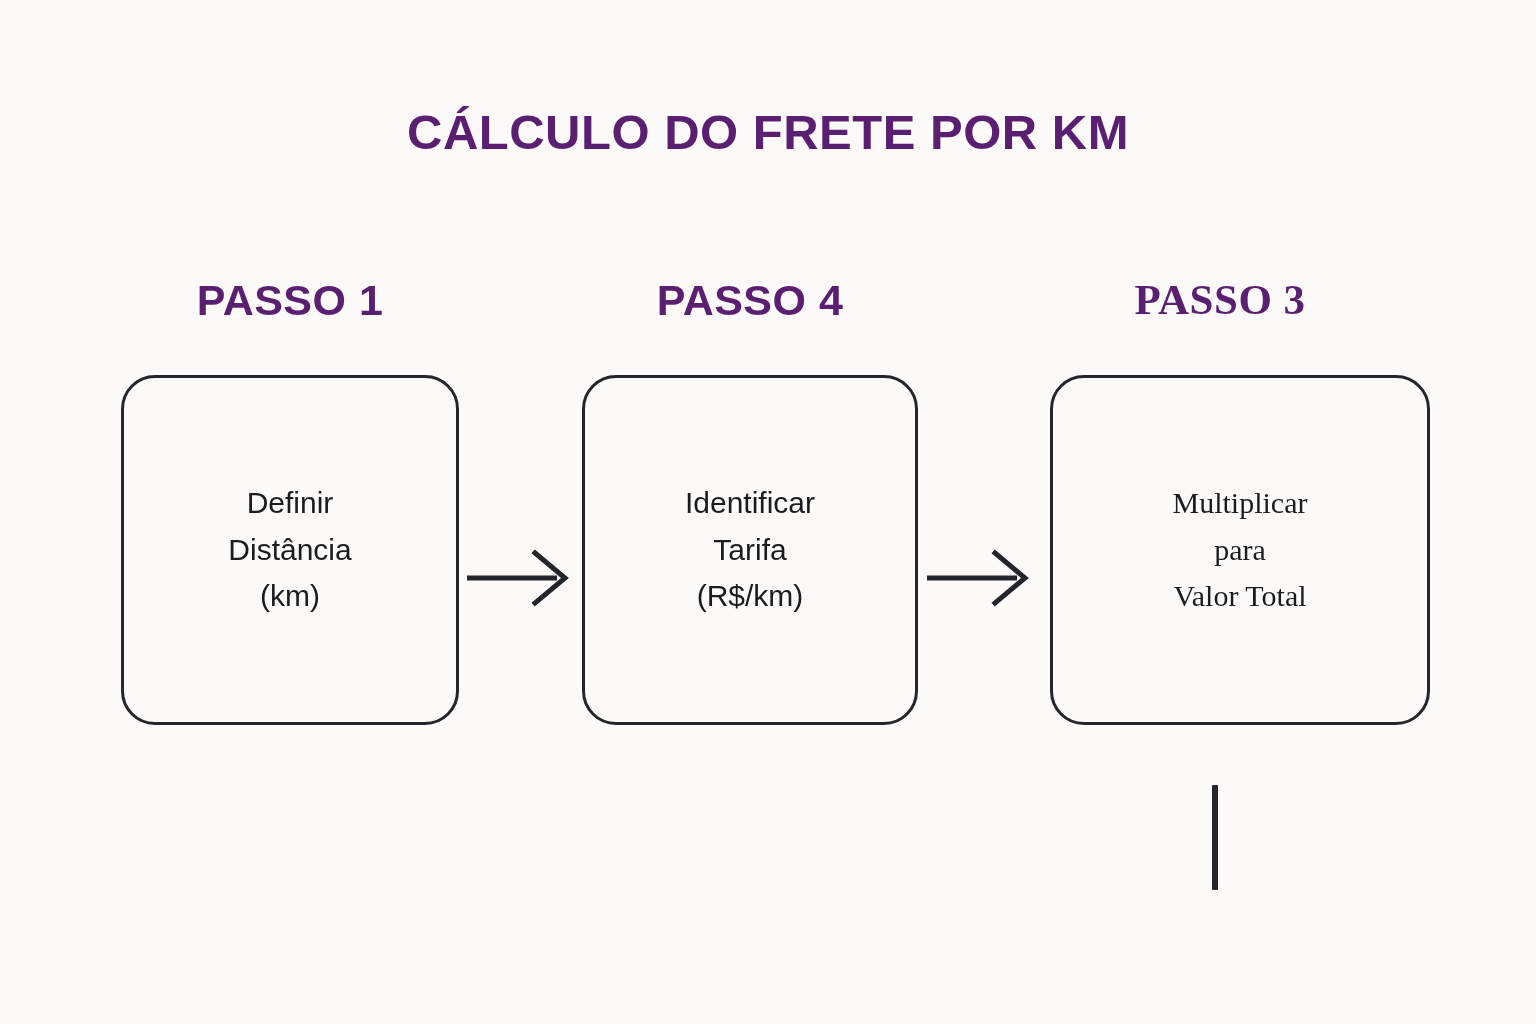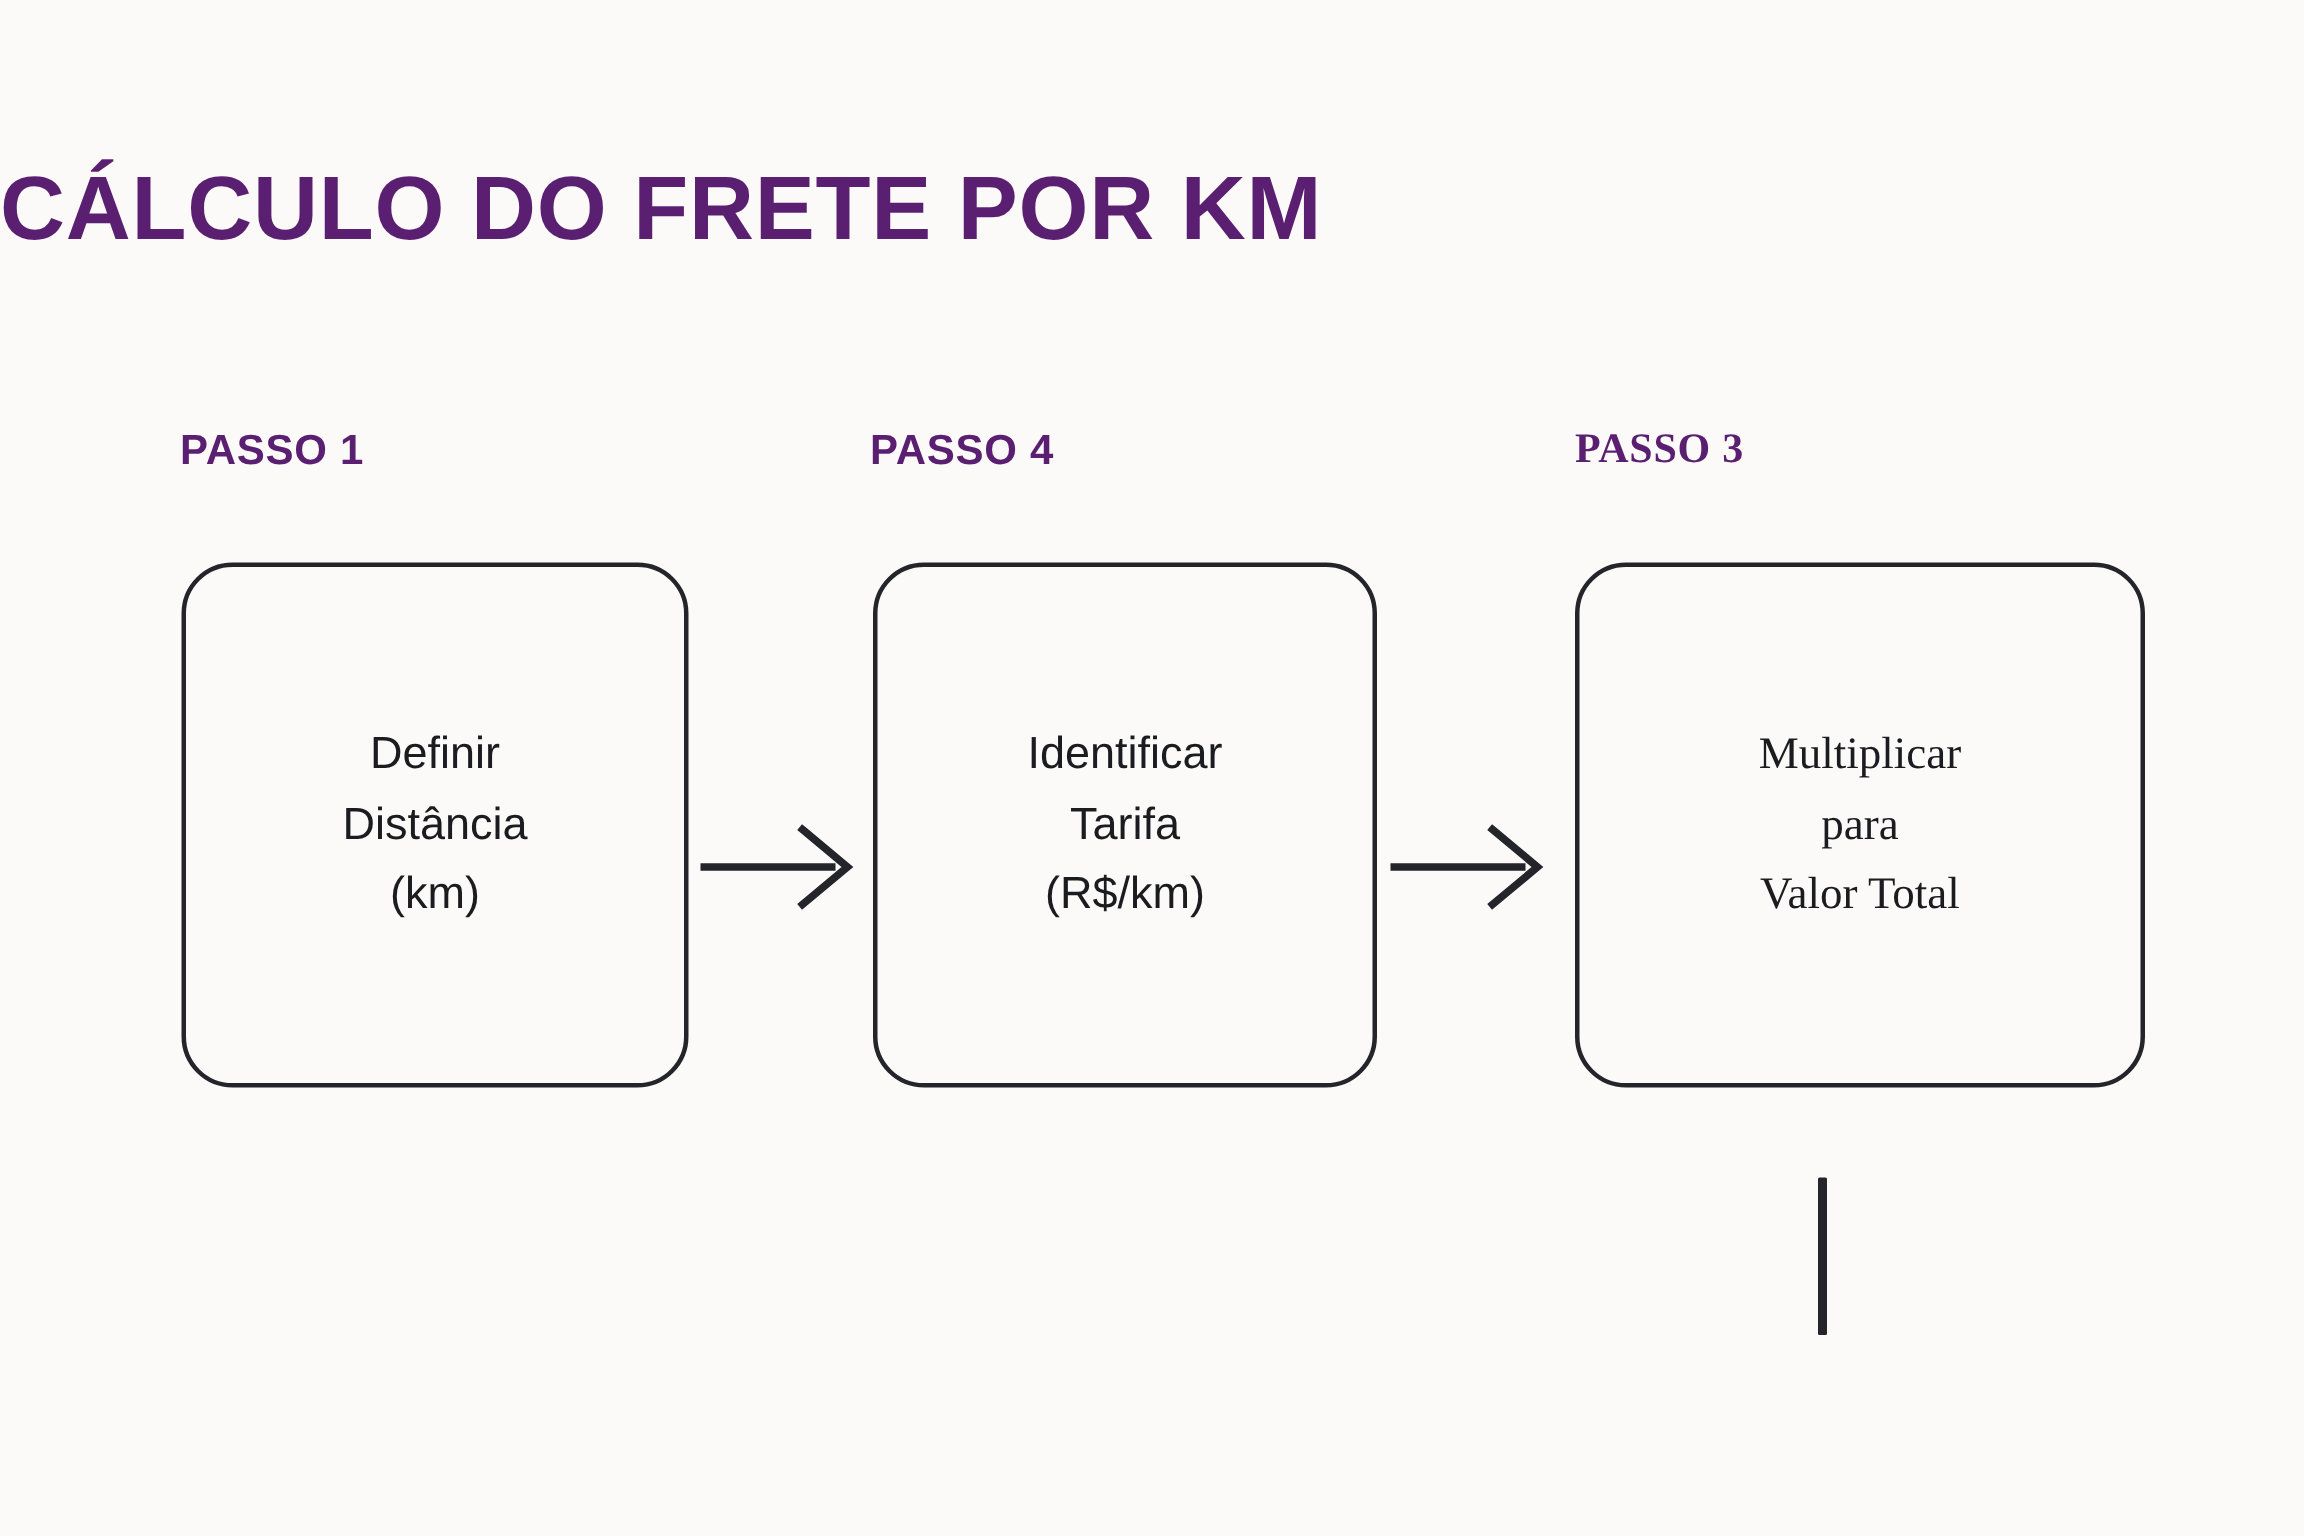--- a/index.html
+++ b/index.html
@@ -13,21 +13,22 @@
     font-family: "Liberation Sans", sans-serif;
     overflow: hidden;
     position: relative;
   }
 
   .diagram-title {
     position: absolute;
     top: 104px;
     left: 0;
     width: 1536px;
-    font-size: 60px;
+    text-align: center;
+    font-size: 49px;
     font-weight: bold;
     letter-spacing: 0.5px;
     color: #5b1f72;
     white-space: nowrap;
   }
 
   .flow {
     position: absolute;
     top: 270px;
     left: 120px;
@@ -39,24 +40,24 @@
     position: absolute;
     top: 0;
     width: 340px;
   }
 
   .step-1 { left: 0px; }
   .step-2 { left: 460px; }
   .step-3 { left: 930px; font-family: Liberation Serif, serif; }
 
   .step-label {
-    font-size: 28px;
+    font-size: 43px;
     font-weight: bold;
     color: #5b1f72;
-    text-align: left;
+    text-align: center;
     letter-spacing: 0.5px;
     height: 60px;
     line-height: 60px;
   }
 
   .step-box {
     margin: 45px auto 0 auto;
     width: 336px;
     height: 350px;
     border: 3px solid #24252b;

